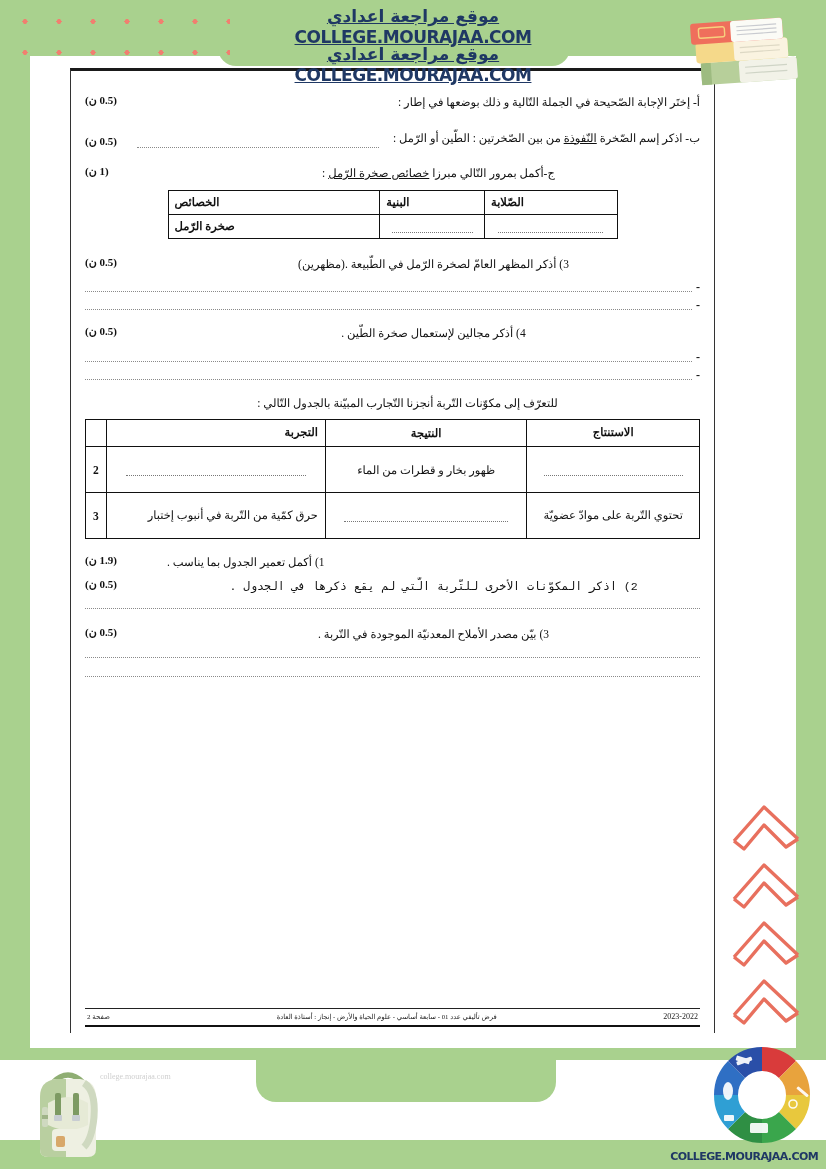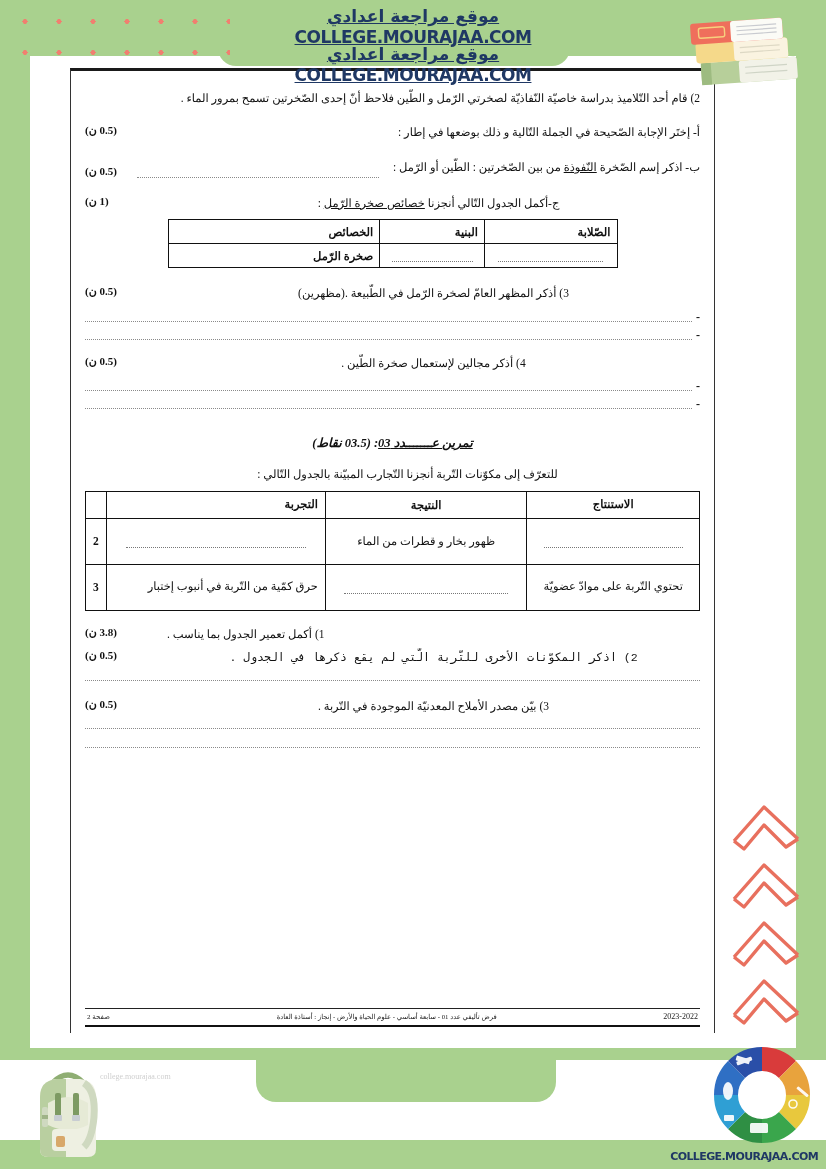--- a/index.html
+++ b/index.html
@@ -125,21 +125,21 @@
   table { border-collapse: collapse; }
 
   .tbl-props {
     width: 450px;
     margin: 6px auto 0 auto;
     font-size: 11.5px;
   }
   .tbl-props td, .tbl-props th {
     border: 1.2px solid #111;
     padding: 2px 6px;
-    text-align: right;
+    text-align: left;
     font-weight: bold;
     height: 24px;
   }
   .tbl-props .blankcell { font-weight: normal; }
   .dots-fill {
     display: block;
     border-bottom: 1.3px dotted #777;
     height: 9px;
     width: 88%;
     margin: 4px auto 0 auto;
@@ -266,43 +266,40 @@
     <line x1="62" y1="45" x2="102" y2="45" stroke="#ddd8c4" stroke-width="1.2"></line>
     <line x1="62" y1="50" x2="102" y2="50" stroke="#ddd8c4" stroke-width="1.2"></line>
     <line x1="66" y1="65" x2="108" y2="65" stroke="#cfd4c6" stroke-width="1.2"></line>
     <line x1="66" y1="71" x2="108" y2="71" stroke="#cfd4c6" stroke-width="1.2"></line>
   </g>
 </svg>
 
 <div class="doc-sheet">
   <div class="doc-inner">
 
-    <div class="qrow" style="margin-top:10px;">
-      <div class="qtext">2) قام أحد التّلاميذ بدراسة خاصيّة النّفاذيّة لصخرتي الرّمل و الطّين فلاحظ أنّ إحدى الصّخرتين تسمح بمرور الماء .</div>
-    </div>
 
     <div class="qrow" style="margin-top:14px;">
       <div class="qtext">أ- إختَر الإجابة الصّحيحة في الجملة التّالية و ذلك بوضعها في إطار :</div>
       <div class="qmark">(0.5 ن)</div>
     </div>
 
 
     <div class="qrow" style="margin-top:16px; align-items:flex-end;">
       <div class="qtext" style="display:flex; align-items:flex-end; gap:8px;">
         <span style="white-space:nowrap;">
           <span>ب- اذكر إسم الصّخرة </span><span class="ul">النّفوذة</span><span> من بين الصّخرتين : الطّين أو الرّمل :</span>
         </span>
         <span class="line" style="flex:1; border-bottom:1.4px dotted #8a8a8a; height:10px; margin-right:6px;"></span>
       </div>
       <div class="qmark">(0.5 ن)</div>
     </div>
 
     <div class="qrow" style="margin-top:16px;">
       <div class="qtext" style="text-align:center; padding-left:40px;">
-        <span>ج-أكمل الجدول التّالي أنجزنا </span><span class="ul">خصائص صخرة الرّمل</span><span> :</span>
+        <span>ج-أكمل بمرور التّالي مبرزا </span><span class="ul">خصائص صخرة الرّمل</span><span> :</span>
       </div>
       <div class="qmark">(1 ن)</div>
     </div>
 
     <table class="tbl-props">
       <thead>
         <tr>
           <th>الصّلابة</th>
           <th>البنية</th>
           <th>الخصائص</th>
@@ -340,23 +337,20 @@
     </div>
     <div class="dash-item">
       <span class="dash">-</span>
       <span class="line"></span>
     </div>
     <div class="dash-item">
       <span class="dash">-</span>
       <span class="line"></span>
     </div>
 
-    <div class="ex-title" style="margin-top:26px;">
-      <span class="u">تمرين عـــــــدد </span><span class="u">03</span><span>: (03.5 نقاط)</span>
-    </div>
 
     <div class="qrow" style="margin-top:14px;">
       <div class="qtext" style="text-align:center; padding-left:30px;">للتعرّف إلى مكوّنات التّربة أنجزنا التّجارب المبيّنة بالجدول التّالي :</div>
     </div>
 
     <table class="tbl-exp">
       <thead>
         <tr>
           <th class="c-con">الاستنتاج</th>
           <th class="c-res">النتيجة</th>
@@ -381,21 +375,21 @@
               <span class="dots-fill"></span>
             </td>
           <td class="c-exp">حرق كمّية من التّربة في أنبوب إختبار</td>
           <td class="idx">3</td>
         </tr>
       </tbody>
     </table>
 
     <div class="qrow" style="margin-top:14px;">
       <div class="qtext" style="text-align:left; padding-left:30px;">1) أكمل تعمير الجدول بما يناسب .</div>
-      <div class="qmark">(3.8 ن)</div>
+      <div class="qmark">(1.9 ن)</div>
     </div>
 
     <div class="qrow" style="margin-top:4px;">
       <div class="qtext" style="text-align:center; padding-left:30px;font-family:Liberation Mono, monospace;">2) اذكر المكوّنات الأخرى للتّربة الّتي لم يقع ذكرها في الجدول .</div>
       <div class="qmark">(0.5 ن)</div>
     </div>
     <div class="dotline"></div>
 
     <div class="qrow" style="margin-top:16px;">
       <div class="qtext" style="text-align:center; padding-left:30px;">3) بيّن مصدر الأملاح المعدنيّة الموجودة في التّربة .</div>

